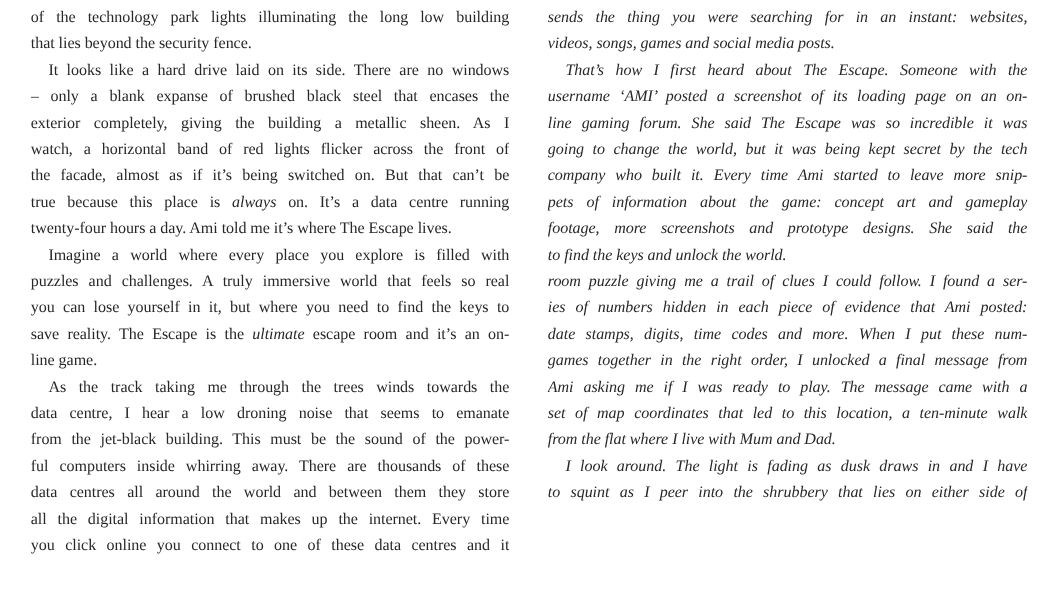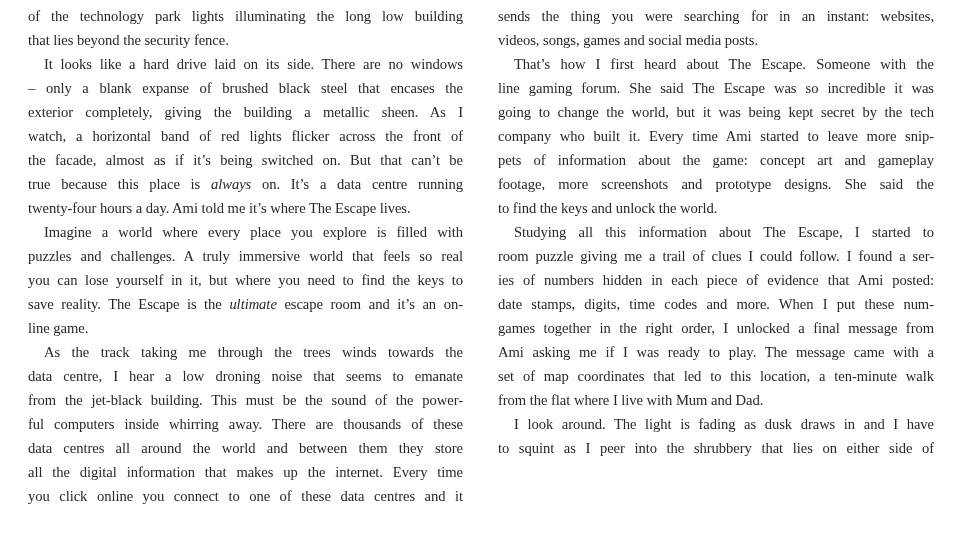--- a/index.html
+++ b/index.html
@@ -14,21 +14,21 @@
   }
   .spread { position: absolute; inset: 0; }
   .col {
     position: absolute;
     top: 4px;
     font-size: 14.6px;
     line-height: 24px;
     letter-spacing: -0.05px;
   }
   .col-left  { left: 28px;  width: 435px; }
-  .col-right { left: 498px; width: 436px; }
+  .col-right { left: 498px; width: 436px; font-style: italic; }
   .line {
     height: 24px;
     overflow: hidden;
     text-align: left;
   }
   .line.j {
     text-align: justify;
     text-align-last: justify;
   }
   .line.ind { text-indent: 16px; }
@@ -58,27 +58,27 @@
       <div class="line j"><span>from the jet-black building. This must be the sound of the power-</span></div>
       <div class="line j"><span>ful computers inside whirring away. There are thousands of these</span></div>
       <div class="line j"><span>data centres all around the world and between them they store</span></div>
       <div class="line j"><span>all the digital information that makes up the internet. Every time</span></div>
       <div class="line j"><span>you click online you connect to one of these data centres and it</span></div>
     </section>
   <section class="col col-right">
       <div class="line j"><span>sends the thing you were searching for in an instant: websites,</span></div>
       <div class="line"><span>videos, songs, games and social media posts.</span></div>
       <div class="line j ind"><span>That’s how I first heard about The Escape. Someone with the</span></div>
+      <div class="line j"><span>username ‘AMI’ posted a screenshot of its loading page on an on-</span></div>
       <div class="line j"><span>line gaming forum. She said The Escape was so incredible it was</span></div>
       <div class="line j"><span>going to change the world, but it was being kept secret by the tech</span></div>
       <div class="line j"><span>company who built it. Every time Ami started to leave more snip-</span></div>
       <div class="line j"><span>pets of information about the game: concept art and gameplay</span></div>
       <div class="line j"><span>footage, more screenshots and prototype designs. She said the</span></div>
       <div class="line"><span>to find the keys and unlock the world.</span></div>
-      <div class="line j ind"><span>Studying all this information about The Escape, I started to</span></div>
       <div class="line j"><span>room puzzle giving me a trail of clues I could follow. I found a ser-</span></div>
       <div class="line j"><span>ies of numbers hidden in each piece of evidence that Ami posted:</span></div>
       <div class="line j"><span>date stamps, digits, time codes and more. When I put these num-</span></div>
       <div class="line j"><span>games together in the right order, I unlocked a final message from</span></div>
       <div class="line j"><span>Ami asking me if I was ready to play. The message came with a</span></div>
       <div class="line j"><span>set of map coordinates that led to this location, a ten-minute walk</span></div>
       <div class="line"><span>from the flat where I live with Mum and Dad.</span></div>
       <div class="line j ind"><span>I look around. The light is fading as dusk draws in and I have</span></div>
       <div class="line j"><span>to squint as I peer into the shrubbery that lies on either side of</span></div>
     </section>

